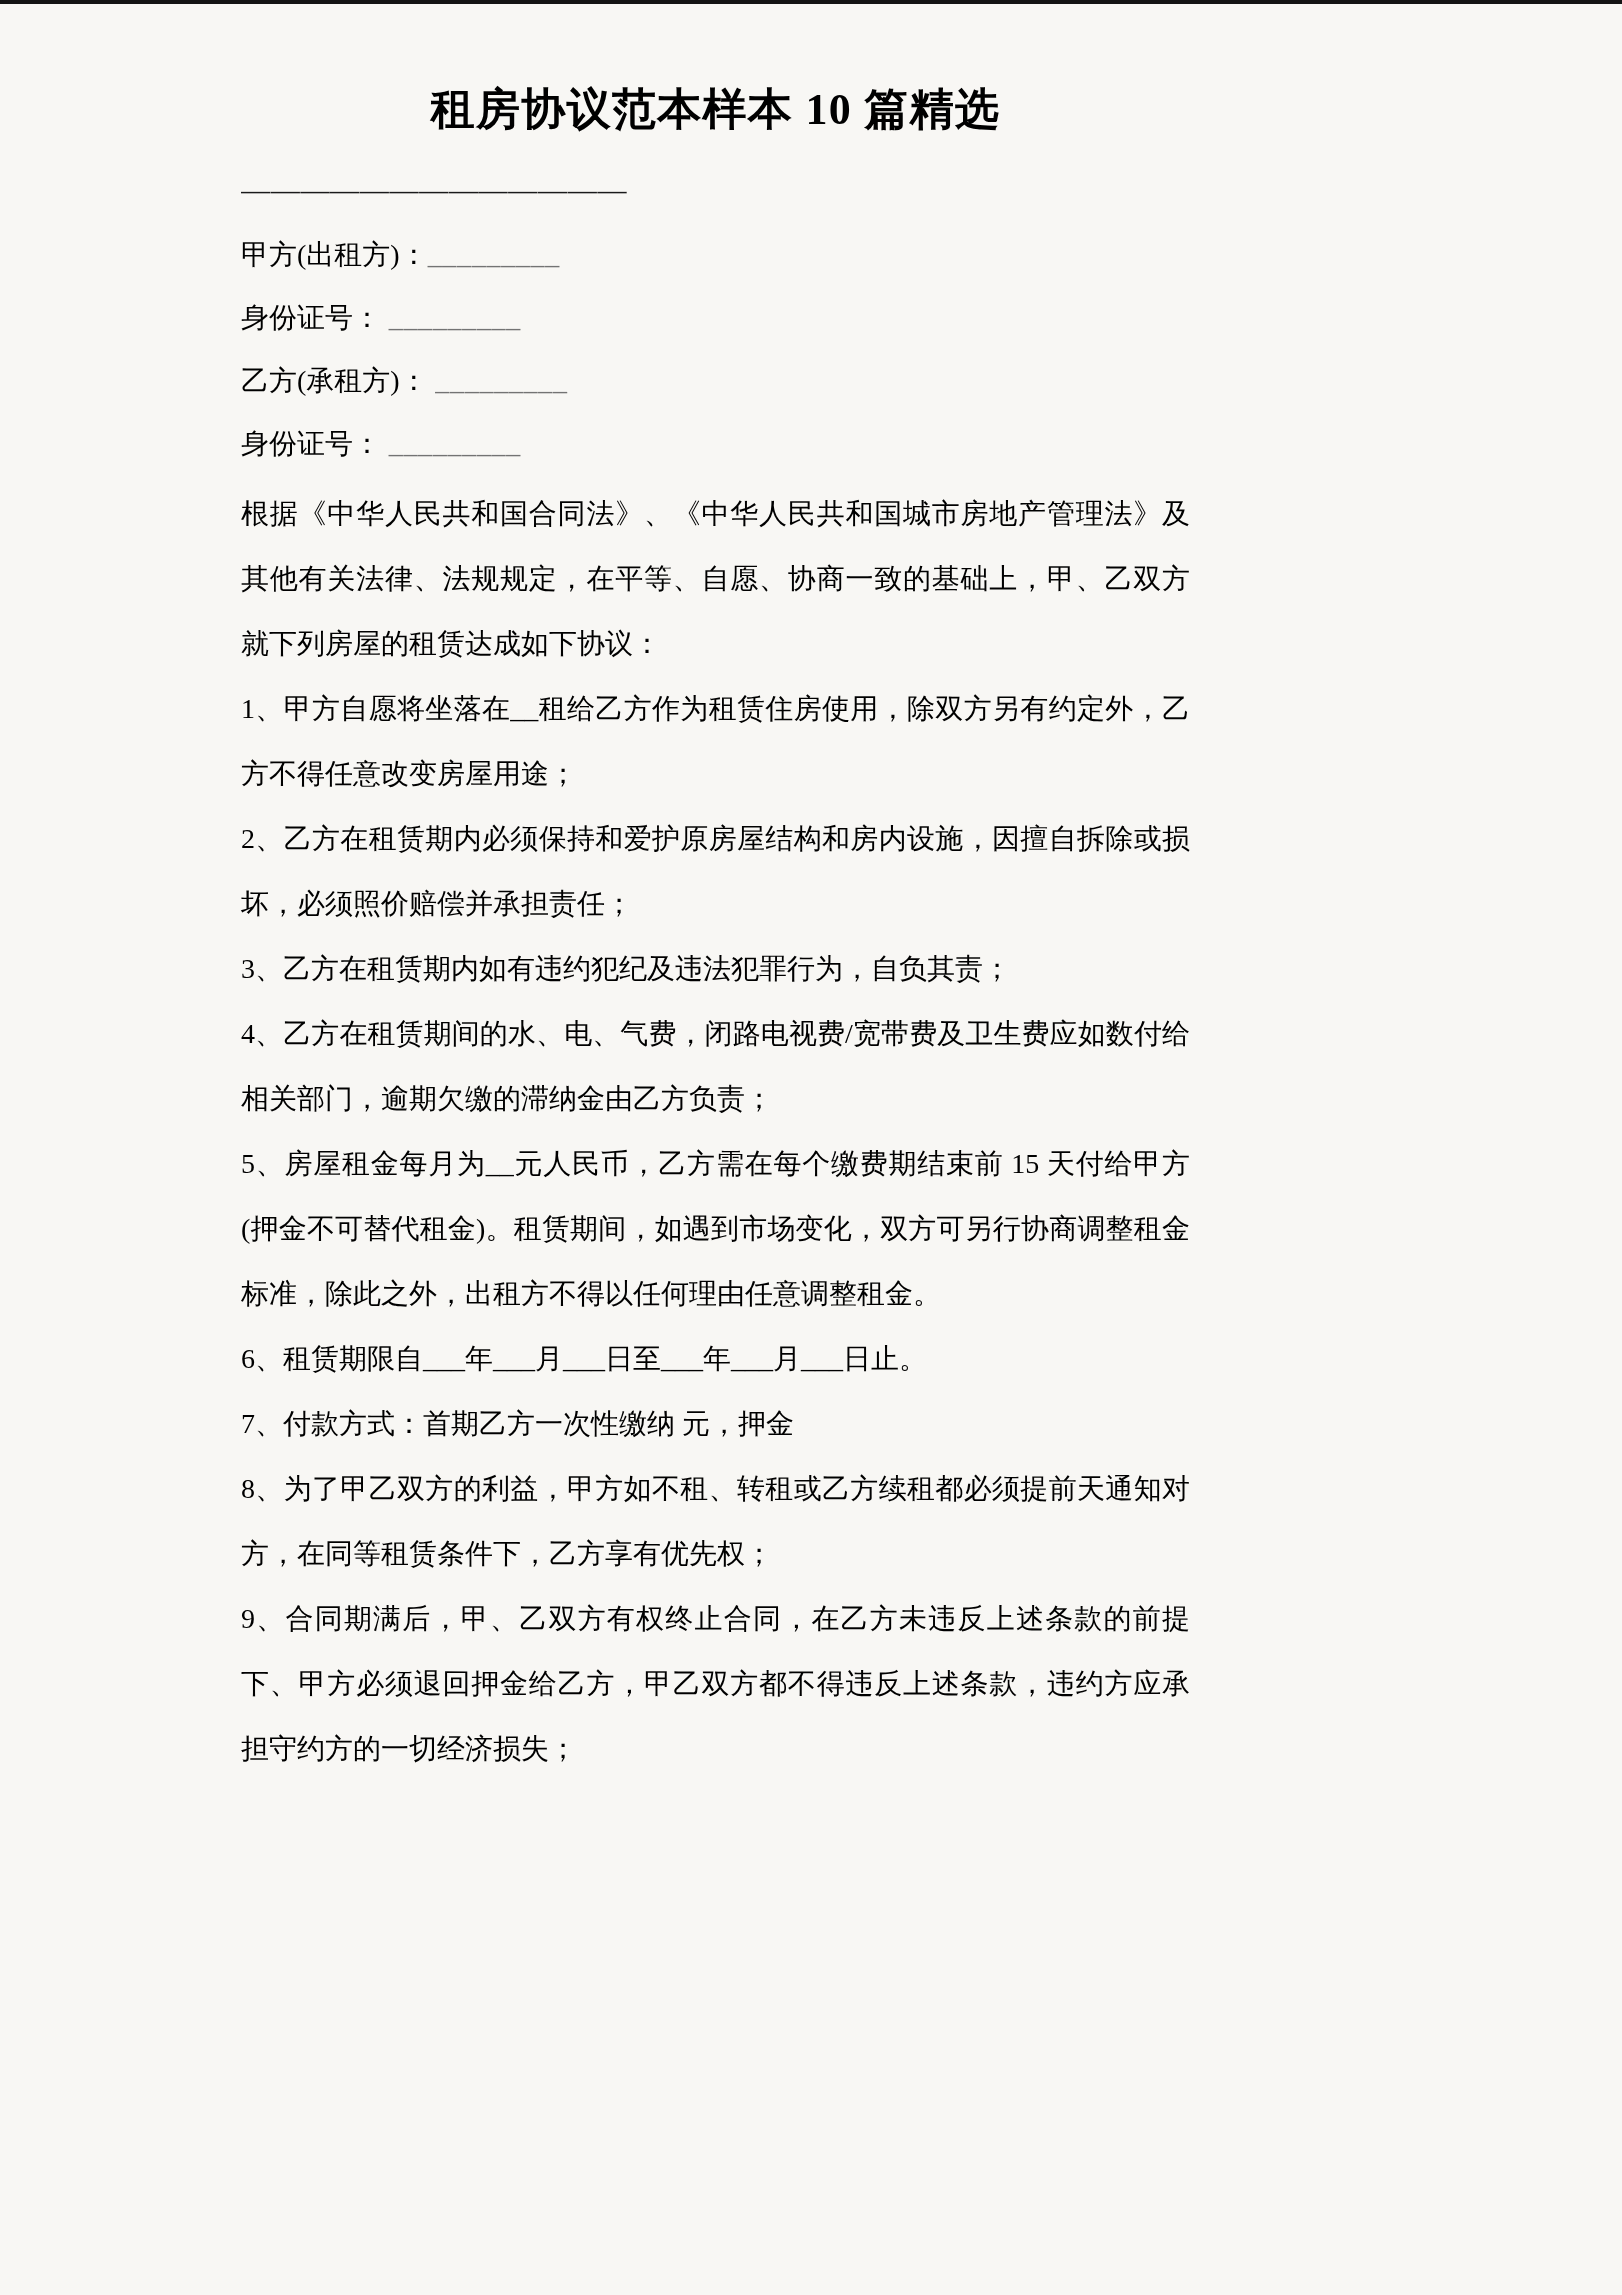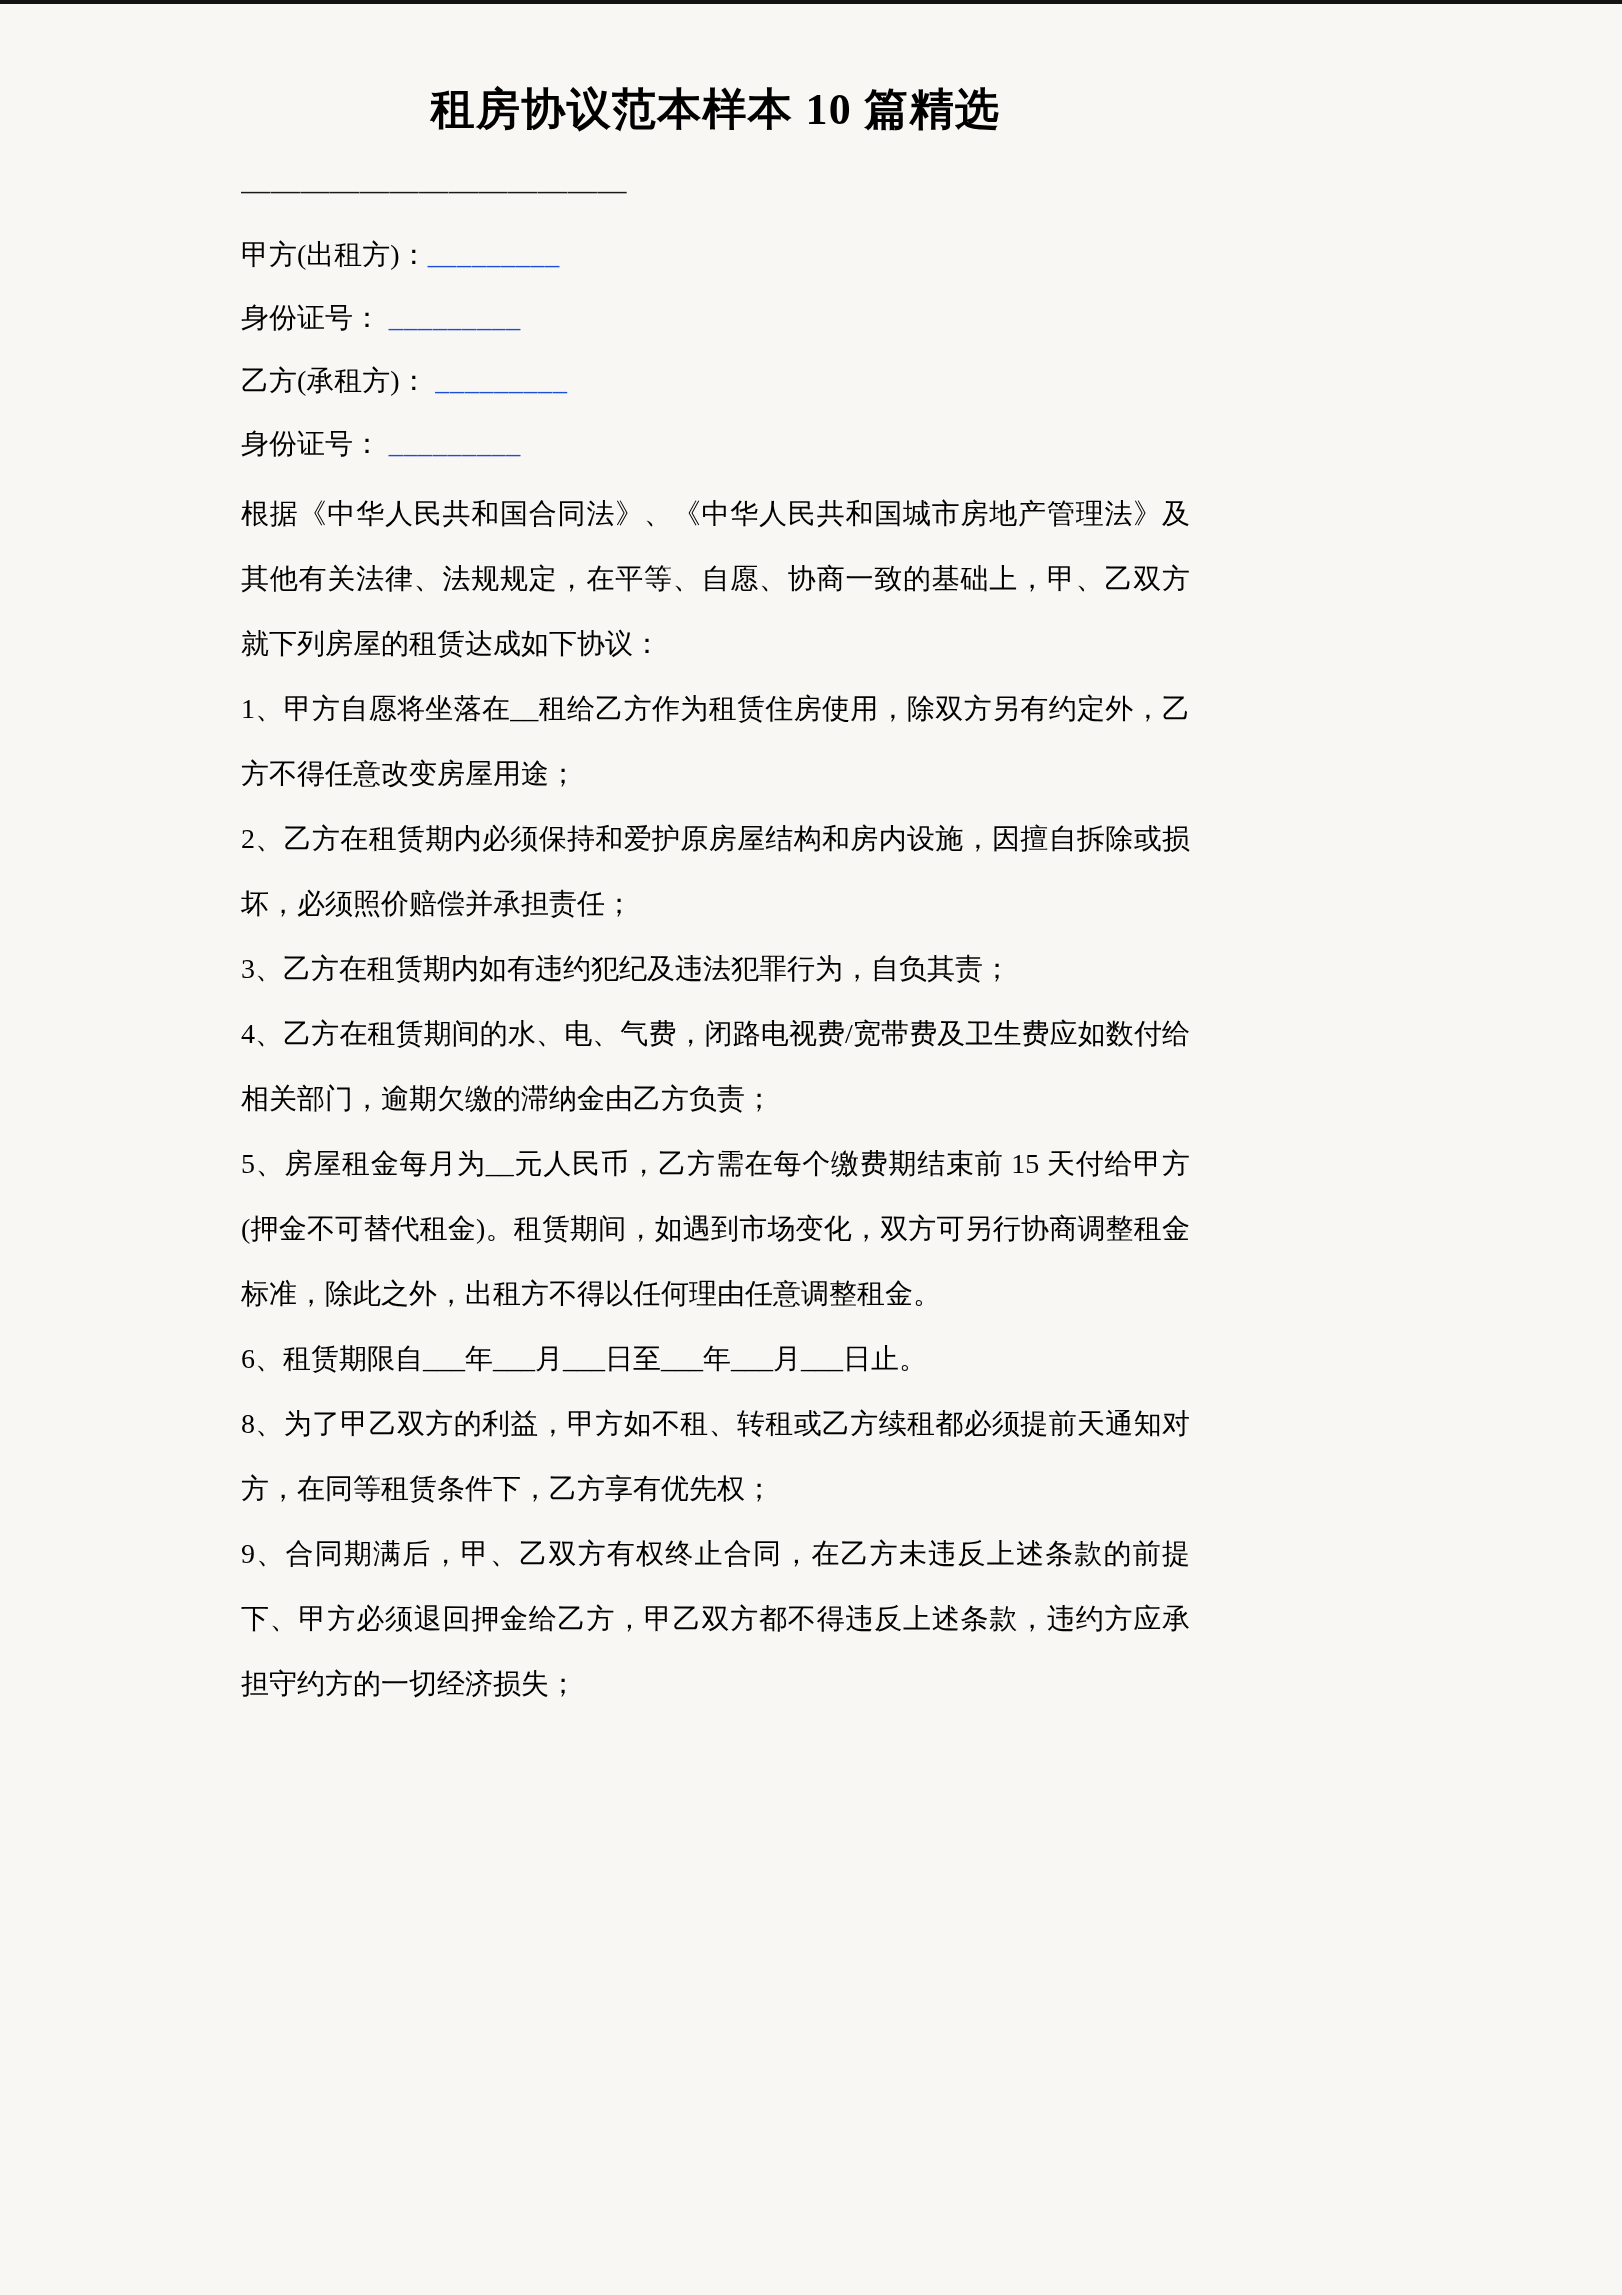--- a/index.html
+++ b/index.html
@@ -36,21 +36,21 @@
     white-space: nowrap;
     overflow: hidden;
     color: #1a1a1a;
   }
   .field {
     margin: 0;
     font-size: 28px;
     line-height: 63px;
   }
   .field .blank {
-    color: #1d4ed8;
+    color: #737373;
     letter-spacing: 0.7px;
   }
   .para {
     margin: 0;
     font-size: 28px;
     line-height: 65px;
     text-align: justify;
   }
   .para-first {
     margin-top: 6.5px;
@@ -73,17 +73,18 @@
 
   <p class="field"><span>身份证号：</span><span class="blank"> _________</span></p>
 
   <p class="para para-first">根据《中华人民共和国合同法》、《中华人民共和国城市房地产管理法》及其他有关法律、法规规定，在平等、自愿、协商一致的基础上，甲、乙双方就下列房屋的租赁达成如下协议：</p>
   <p class="para">1、甲方自愿将坐落在__租给乙方作为租赁住房使用，除双方另有约定外，乙方不得任意改变房屋用途；</p>
   <p class="para">2、乙方在租赁期内必须保持和爱护原房屋结构和房内设施，因擅自拆除或损坏，必须照价赔偿并承担责任；</p>
   <p class="para">3、乙方在租赁期内如有违约犯纪及违法犯罪行为，自负其责；</p>
   <p class="para">4、乙方在租赁期间的水、电、气费，闭路电视费/宽带费及卫生费应如数付给相关部门，逾期欠缴的滞纳金由乙方负责；</p>
   <p class="para">5、房屋租金每月为__元人民币，乙方需在每个缴费期结束前 15 天付给甲方(押金不可替代租金)。租赁期间，如遇到市场变化，双方可另行协商调整租金标准，除此之外，出租方不得以任何理由任意调整租金。</p>
   <p class="para">6、租赁期限自___年___月___日至___年___月___日止。</p>
+  <p class="para">7、付款方式：首期乙方一次性缴纳 元，押金</p>
   <p class="para">8、为了甲乙双方的利益，甲方如不租、转租或乙方续租都必须提前天通知对方，在同等租赁条件下，乙方享有优先权；</p>
   <p class="para">9、合同期满后，甲、乙双方有权终止合同，在乙方未违反上述条款的前提下、甲方必须退回押金给乙方，甲乙双方都不得违反上述条款，违约方应承担守约方的一切经济损失；</p>
 
 </div>
 
 
 </body></html>

